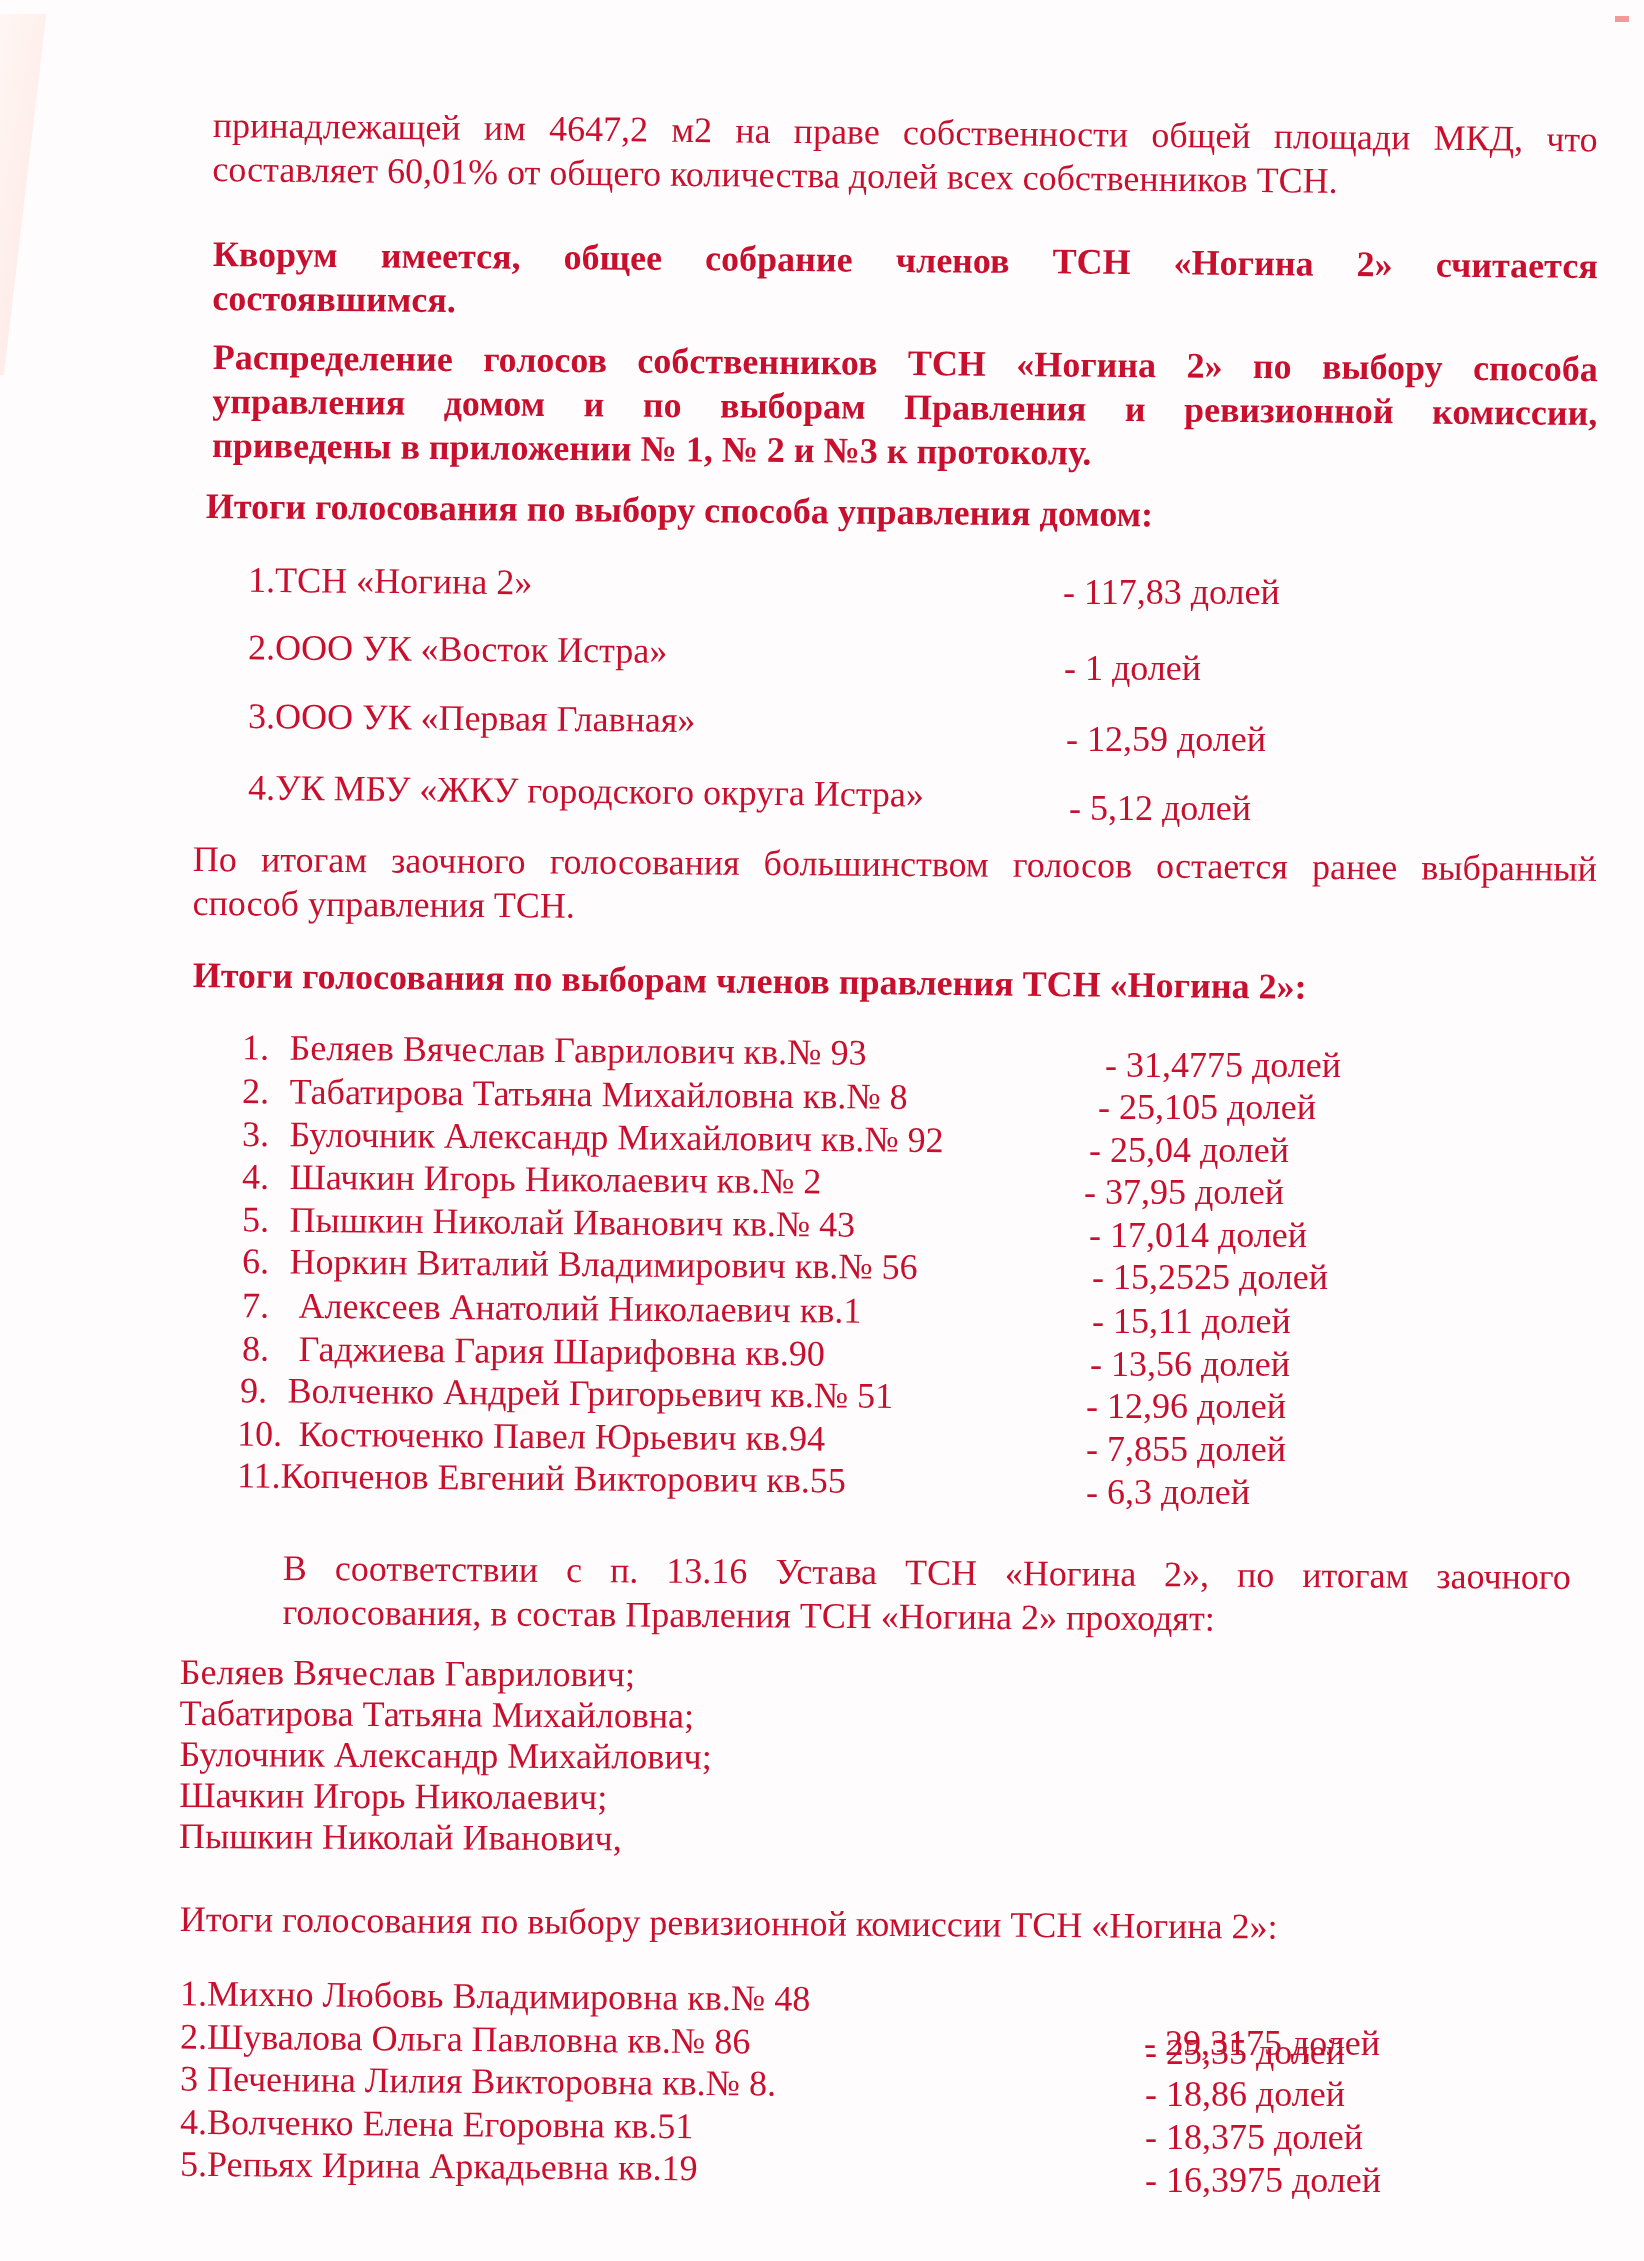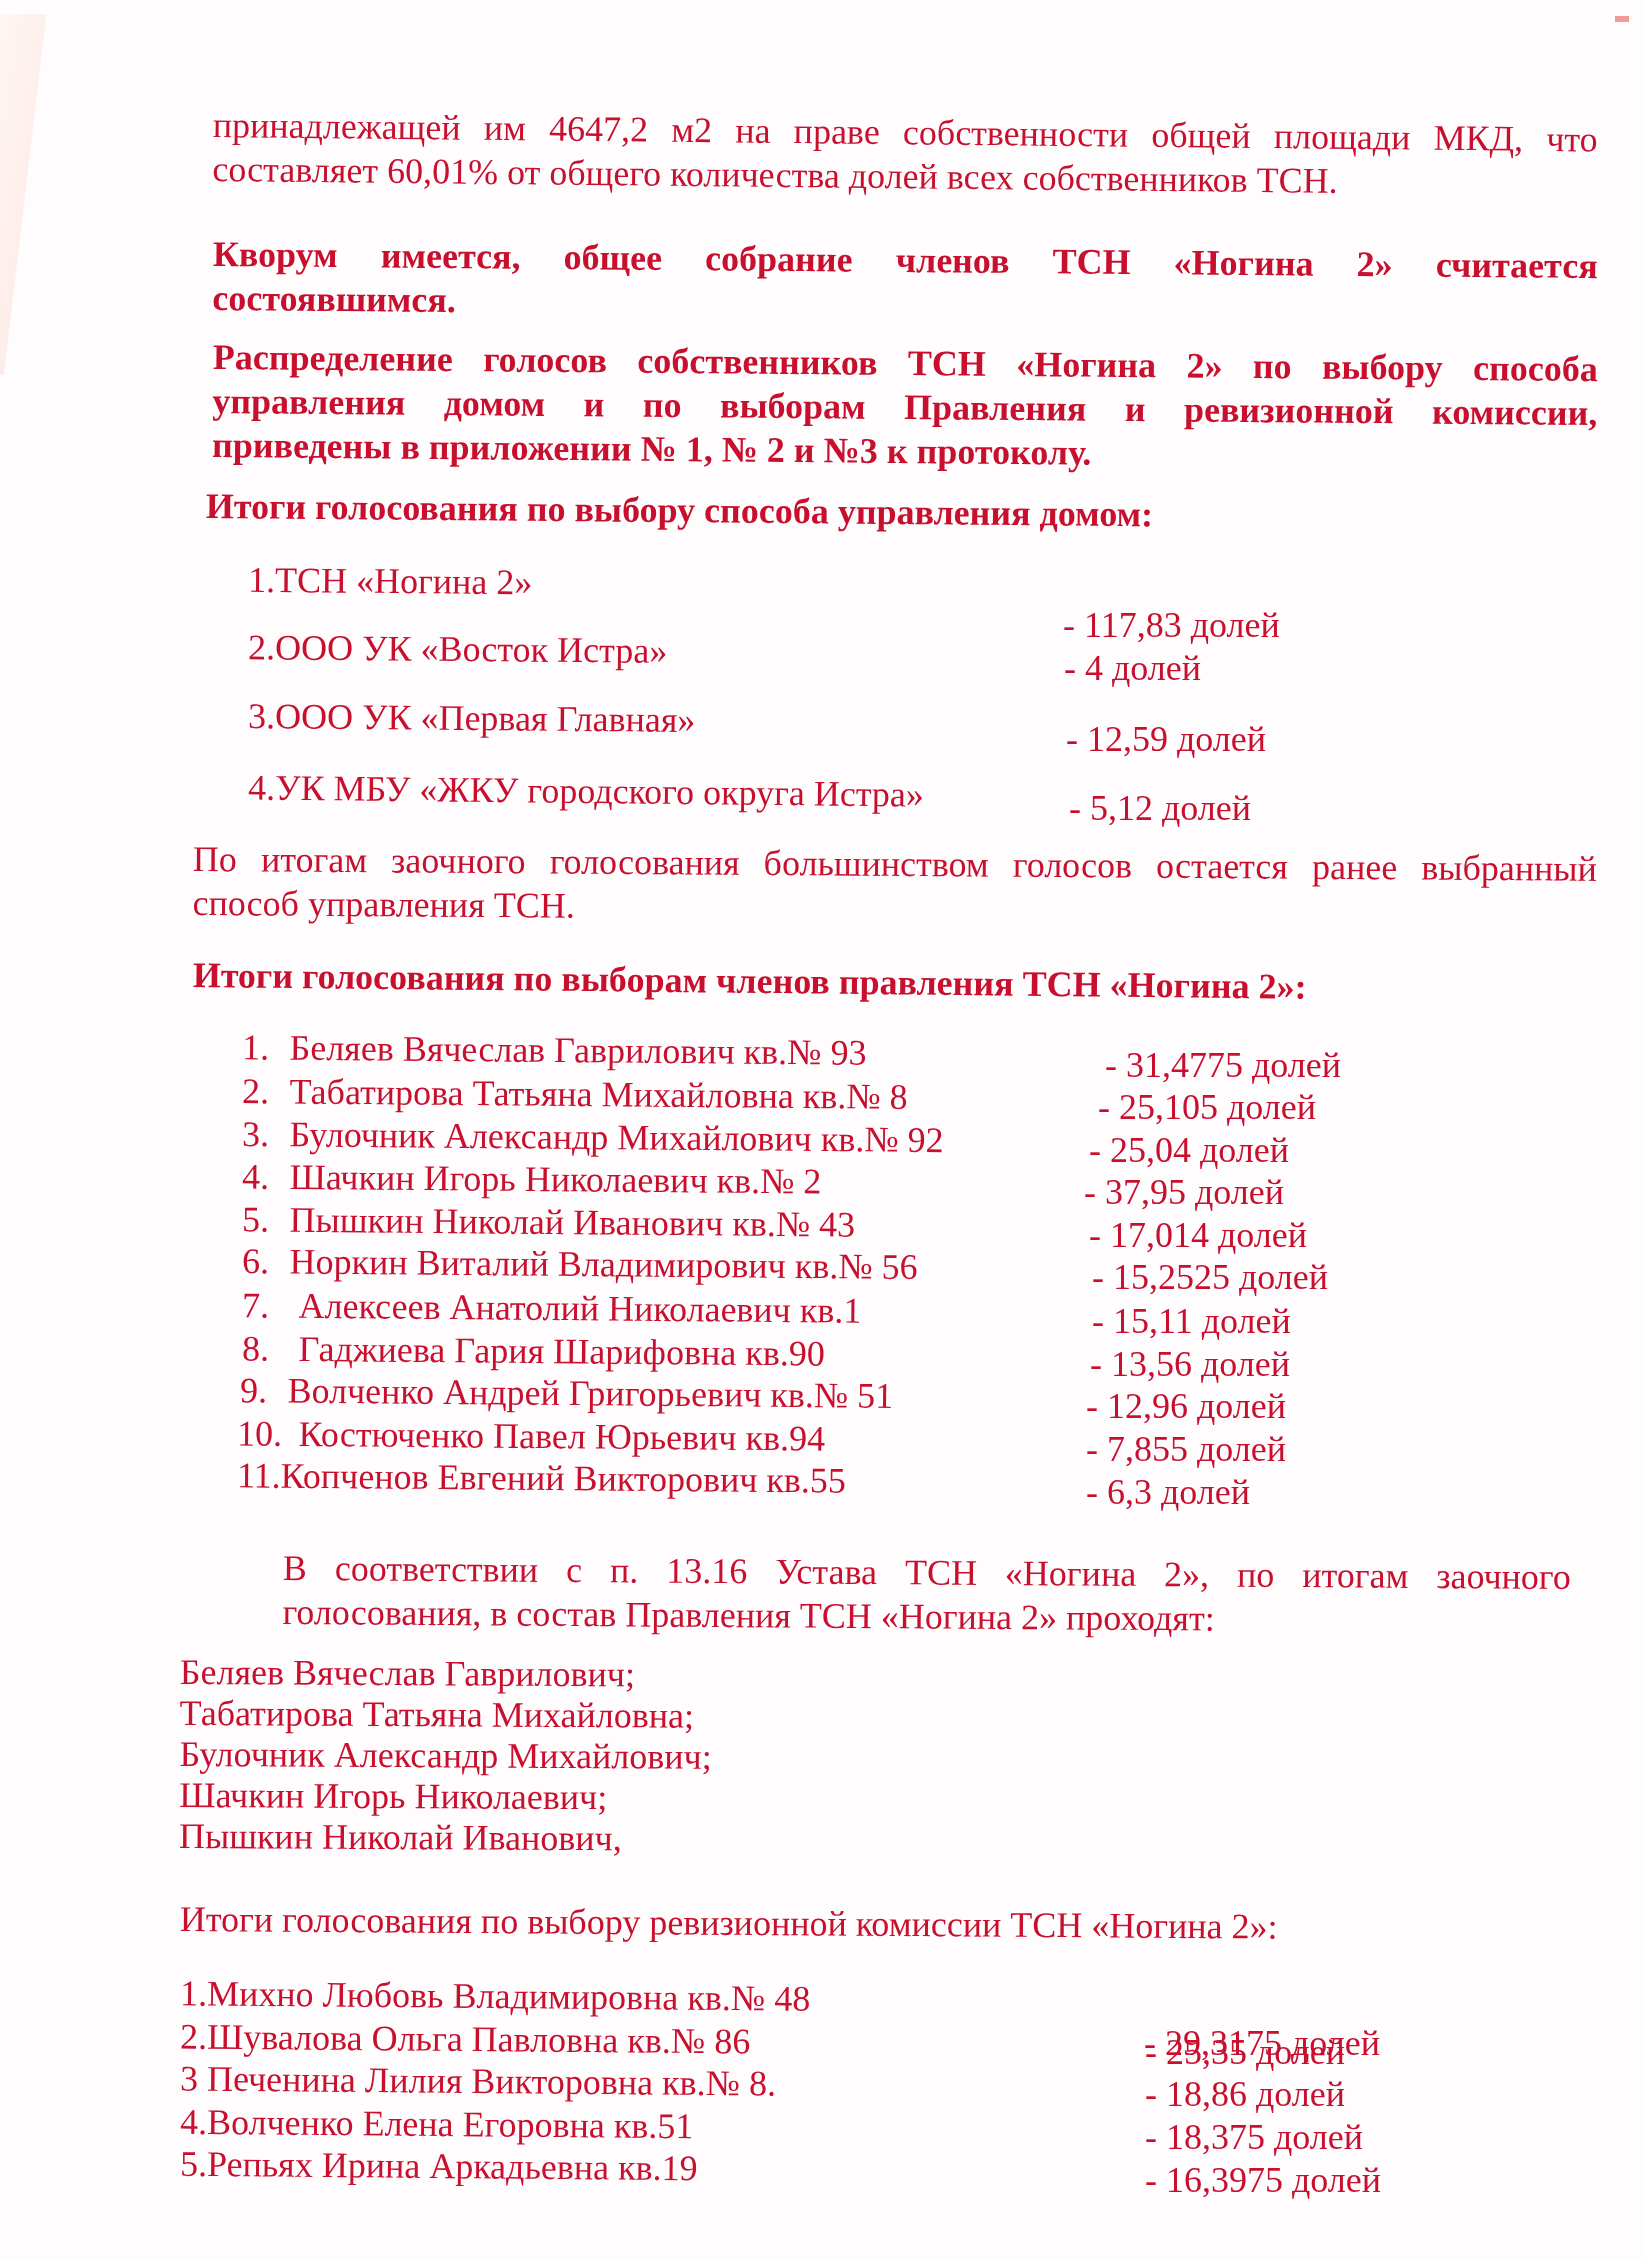--- a/index.html
+++ b/index.html
@@ -90,24 +90,24 @@
 
   <div class="blk para bold" style="left:213px; top:335px; width:1385px; transform: rotate(0.5deg);">
     <span class="plain-line justify-last">Распределение голосов собственников ТСН «Ногина 2» по выбору способа</span>
     <span class="plain-line justify-last">управления домом и по выборам Правления и ревизионной комиссии,</span>
     <span class="plain-line">приведены в приложении № 1, № 2 и №3 к протоколу.</span>
   </div>
 
   <div class="blk bold" style="left:206px; top:484px; transform: rotate(0.5deg); white-space:nowrap;">Итоги голосования по выбору способа управления домом:</div>
 
   <div class="row" style="left:248px; top:560px; transform: rotate(0.5deg);">1.ТСН «Ногина 2»</div>
-  <div class="val" style="left:1063px; top:604px;">- 117,83 долей</div>
+  <div class="val" style="left:1063px; top:571px;">- 117,83 долей</div>
 
   <div class="row" style="left:248px; top:628px; transform: rotate(0.5deg);">2.ООО УК «Восток Истра»</div>
-  <div class="val" style="left:1064px; top:647px;">- 4 долей</div>
+  <div class="val" style="left:1064px; top:647px;">- 1 долей</div>
 
   <div class="row" style="left:248px; top:697px; transform: rotate(0.5deg);">3.ООО УК «Первая Главная»</div>
   <div class="val" style="left:1066px; top:718px;">- 12,59 долей</div>
 
   <div class="row" style="left:248px; top:770px; transform: rotate(0.6deg);">4.УК МБУ «ЖКУ городского округа Истра»</div>
   <div class="val" style="left:1069px; top:787px;">- 5,12 долей</div>
 
   <div class="blk para" style="left:193px; top:837px; width:1404px; transform: rotate(0.4deg);">
     <span class="plain-line justify-last">По итогам заочного голосования большинством голосов остается ранее выбранный</span>
     <span class="plain-line">способ управления ТСН.</span>

